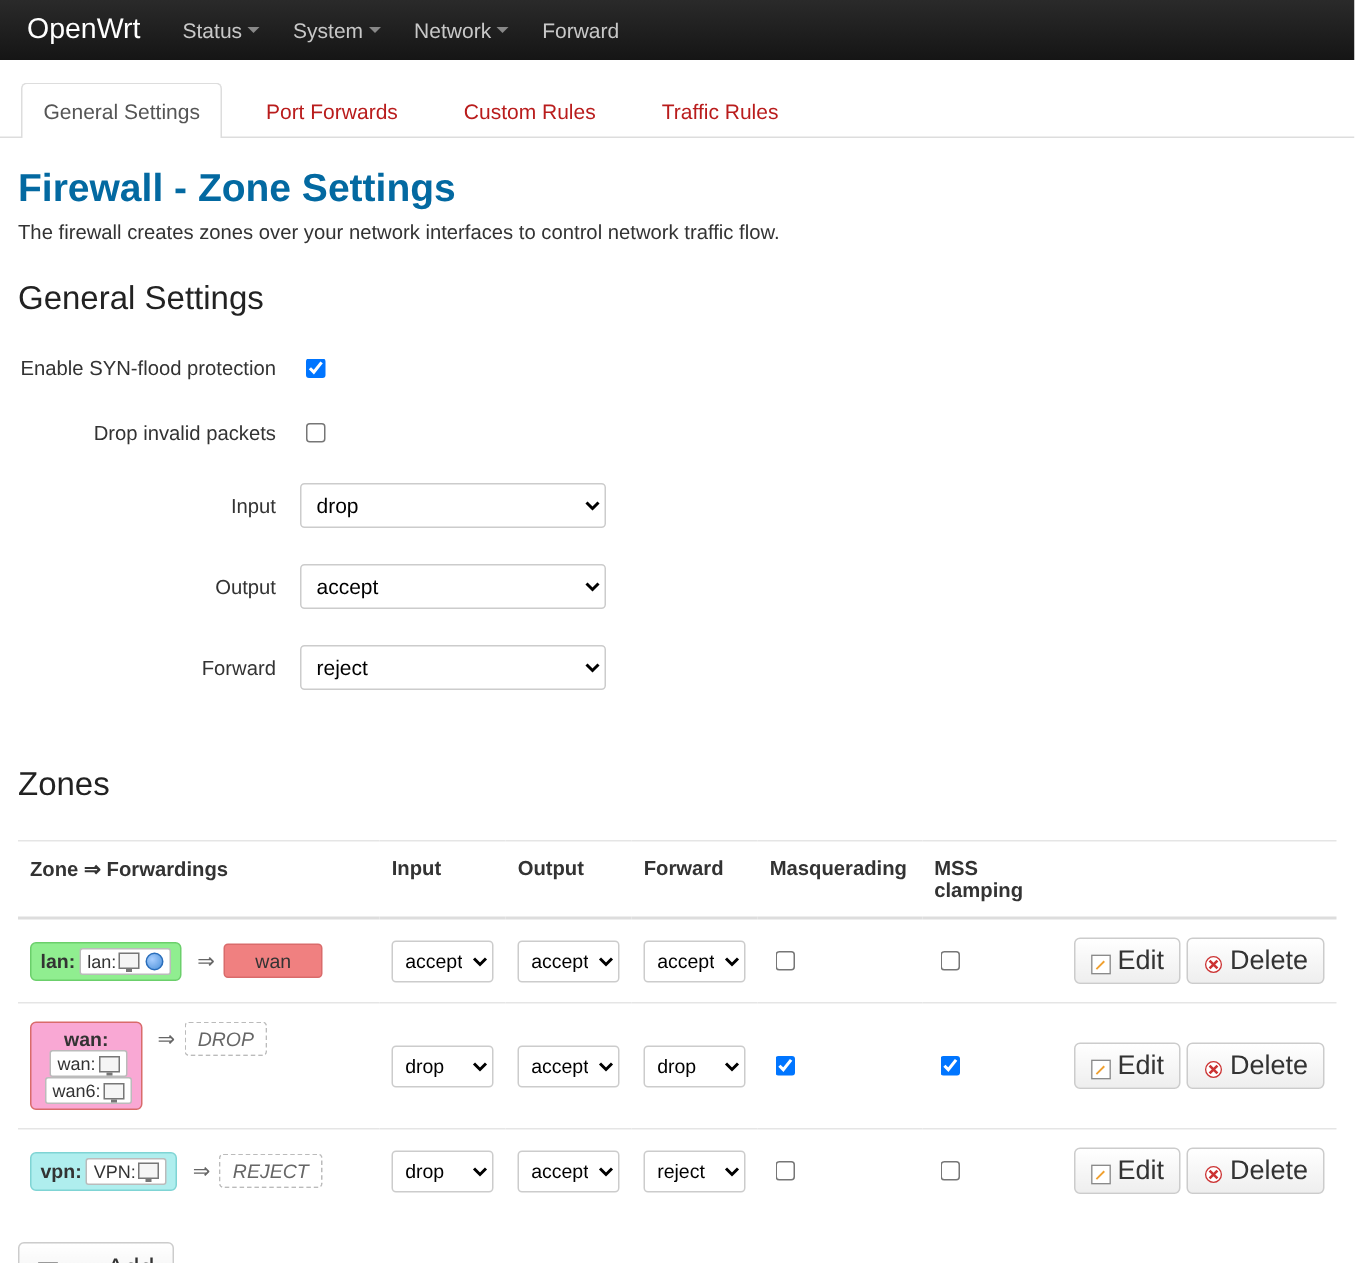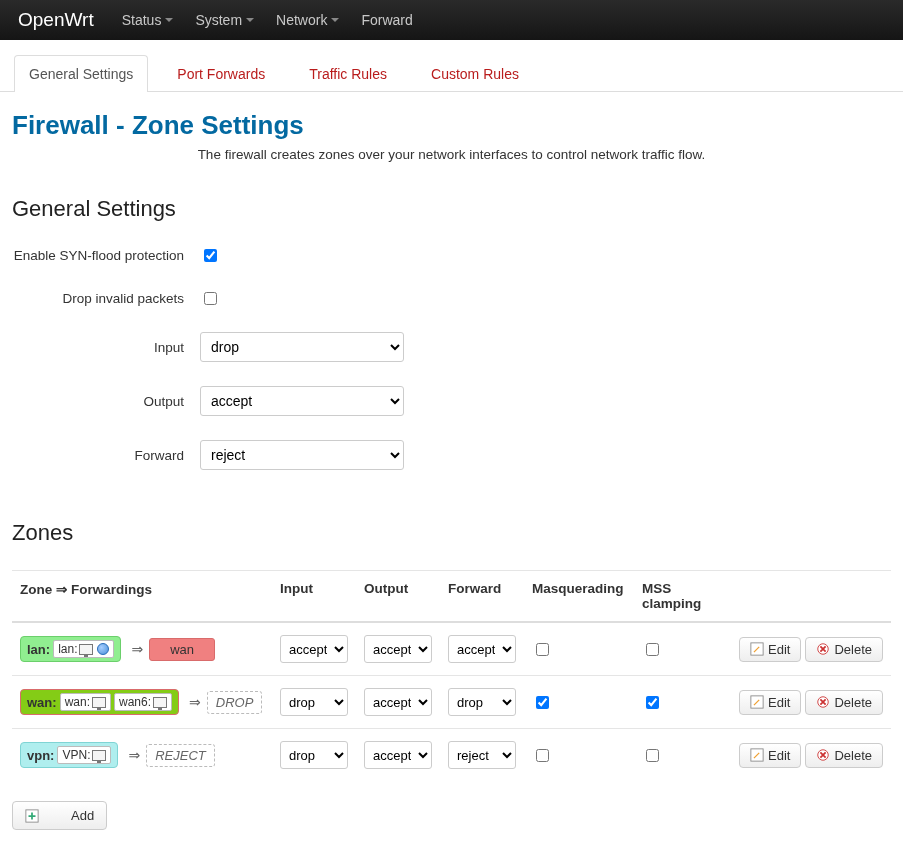--- a/index.html
+++ b/index.html
@@ -67,22 +67,21 @@
   padding: 0 12px 20px 12px;
 }
 h1.page-title {
   color: #0369a1;
   font-size: 26px;
   font-weight: 700;
   margin: 18px 0 6px 0;
 }
 .page-desc {
   font-size: 13.5px;
-  margin-bottom: 34px;
-  text-align: center;
+  margin-bottom: 24px;
 }
 h2.section {
   font-size: 22px;
   font-weight: 500;
   margin: 24px 0 24px 0;
   color: #222;
 }
 .form-row {
   display: flex;
   align-items: center;
@@ -125,21 +124,21 @@
 }
 .zone-badge {
   display: inline-flex;
   align-items: center;
   padding: 3px 6px;
   border-radius: 4px;
   font-size: 13px;
   margin-right: 4px;
 }
 .zone-badge.lan { background: #90ee90; border: 1px solid #6bcf6b; }
-.zone-badge.wan { background: #84cc16; border: 1px solid #d96b6b; }
+.zone-badge.wan { background: #f9a8d4; border: 1px solid #d96b6b; flex-direction: column; }
 .zone-badge.vpn { background: #afeeee; border: 1px solid #7fd4d4; }
 .zone-badge .ifname {
   background: #fff;
   border: 1px solid #bbb;
   padding: 1px 4px;
   margin-left: 3px;
   border-radius: 2px;
   font-size: 12px;
   display: inline-flex;
   align-items: center;
@@ -173,21 +172,21 @@
   padding: 2px 4px;
 }
 .btn {
   display: inline-flex;
   align-items: center;
   gap: 4px;
   padding: 4px 10px;
   border: 1px solid #ccc;
   background: linear-gradient(#fff, #eee);
   border-radius: 4px;
-  font-size: 13px;
+  font-size: 18px;
   cursor: pointer;
   color: #333;
 }
 .btn + .btn { margin-left: 4px; }
 .btn-add {
   margin-top: 20px;
   padding: 6px 12px;
   gap: 32px;
 }
 .icn { width: 14px; height: 14px; display: inline-block; }
@@ -222,22 +221,22 @@
       <div class="nav-item">Status<span class="caret"></span></div>
       <div class="nav-item">System<span class="caret"></span></div>
       <div class="nav-item">Network<span class="caret"></span></div>
       <div class="nav-item">Forward</div>
     </div>
 </div>
 
 <div class="tabs" id="tabs">
     <div class="tab active">General Settings</div>
     <div class="tab">Port Forwards</div>
+    <div class="tab">Custom Rules</div>
     <div class="tab">Traffic Rules</div>
-    <div class="tab">Custom Rules</div>
   </div>
 
 <div class="content">
   <h1 class="page-title">Firewall - Zone Settings</h1>
   <div class="page-desc">The firewall creates zones over your network interfaces to control network traffic flow.</div>
 
   <h2 class="section">General Settings</h2>
 
   <div class="form-row">
     <div class="lbl">Enable SYN-flood protection</div>

